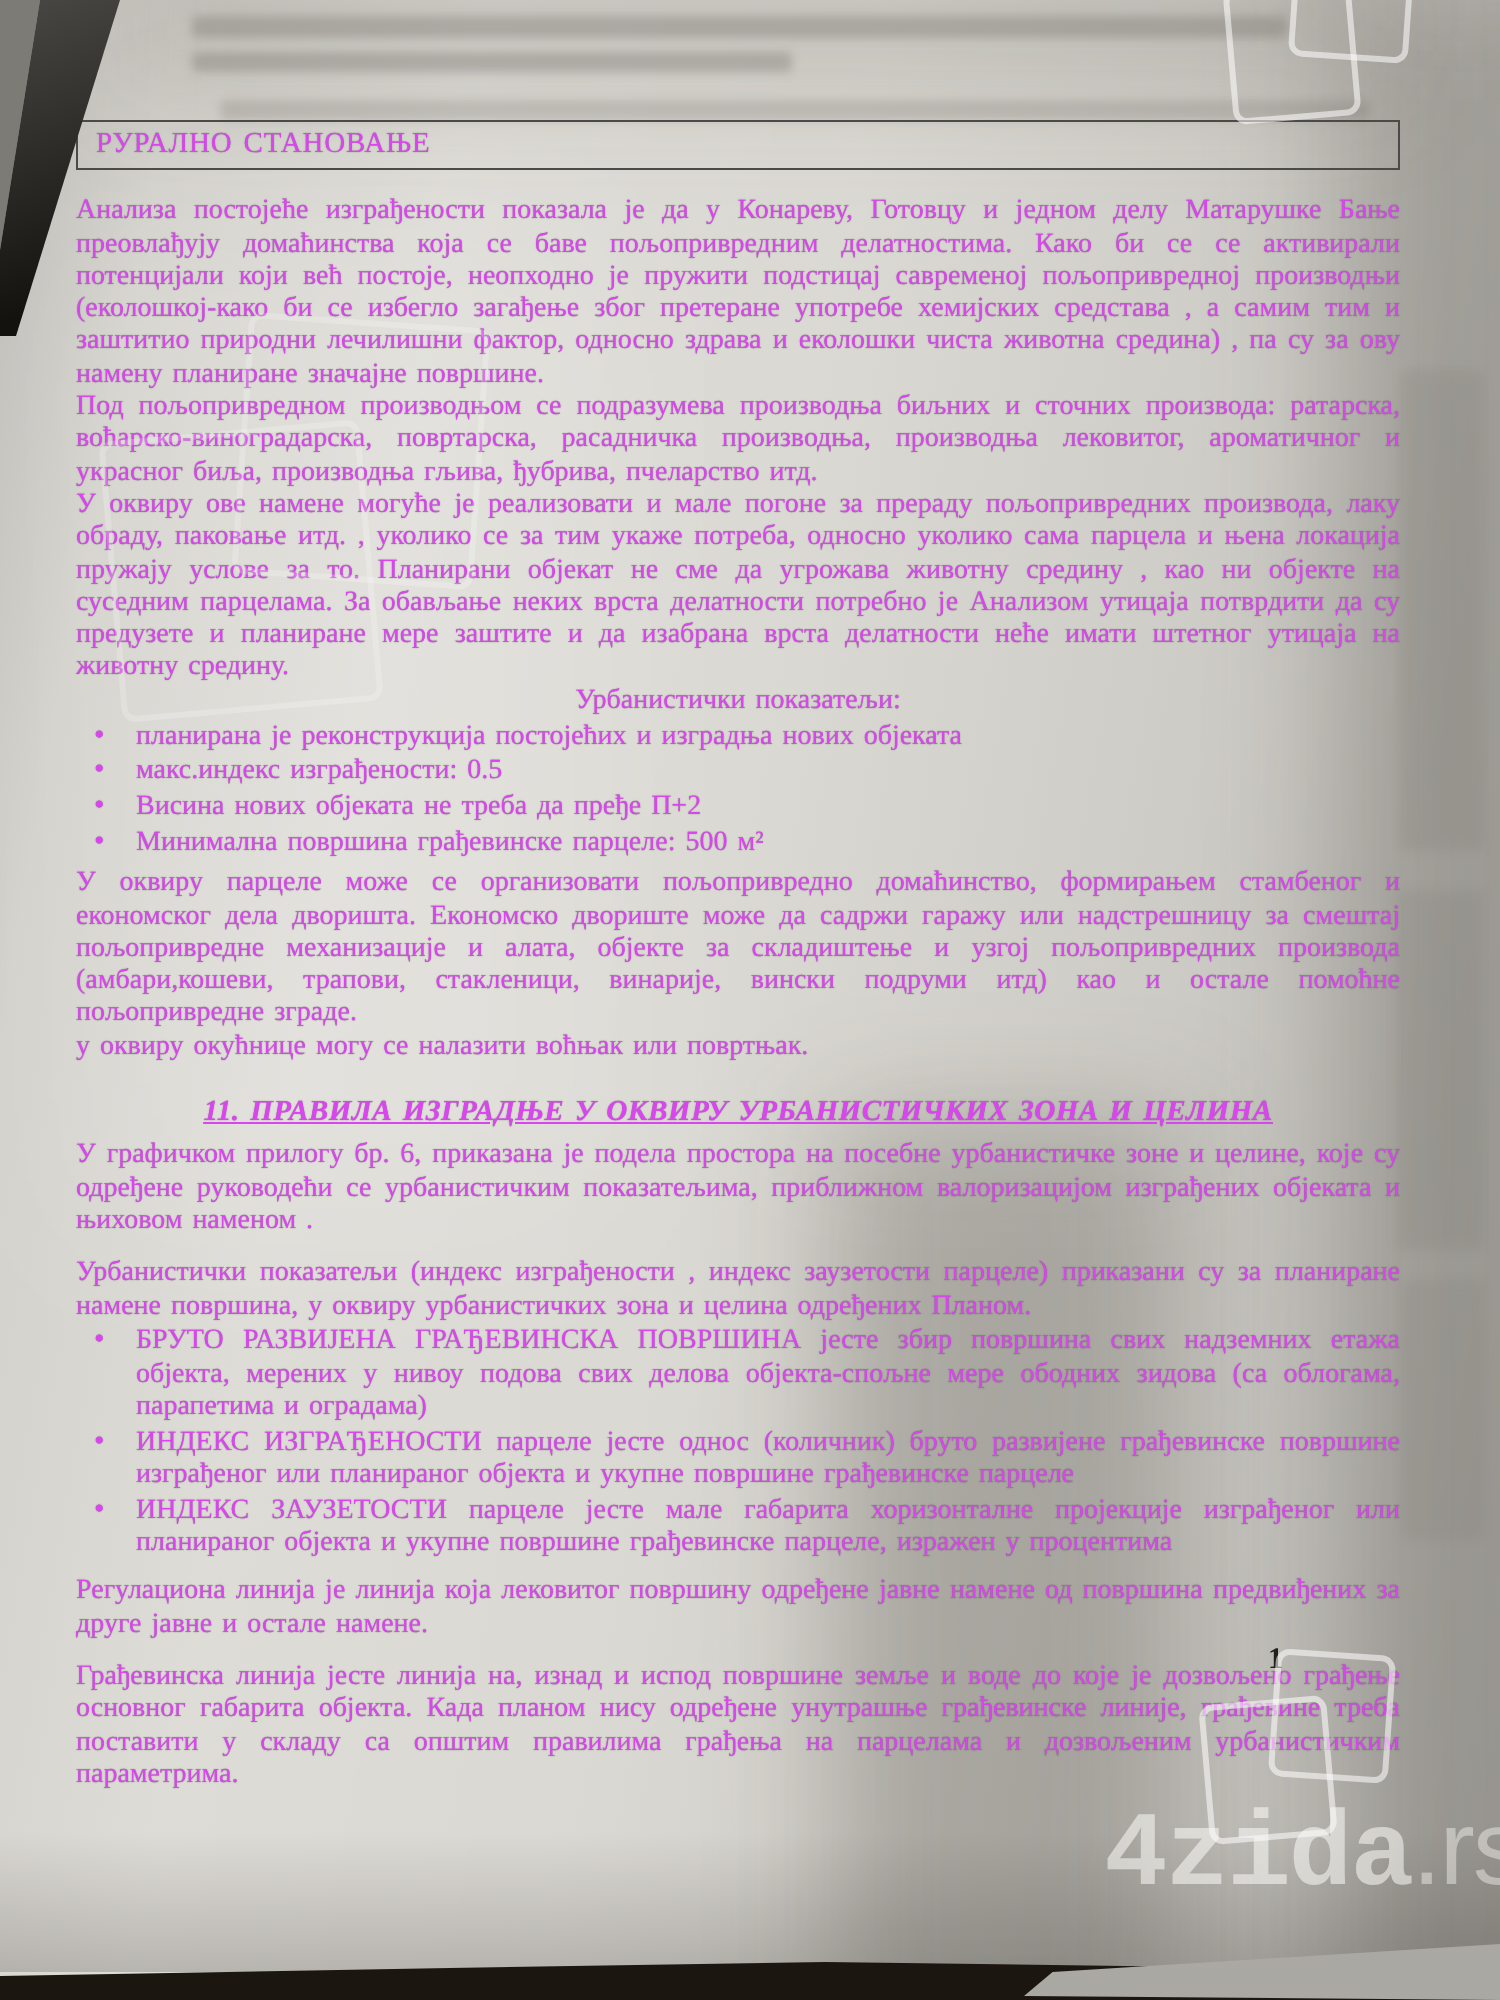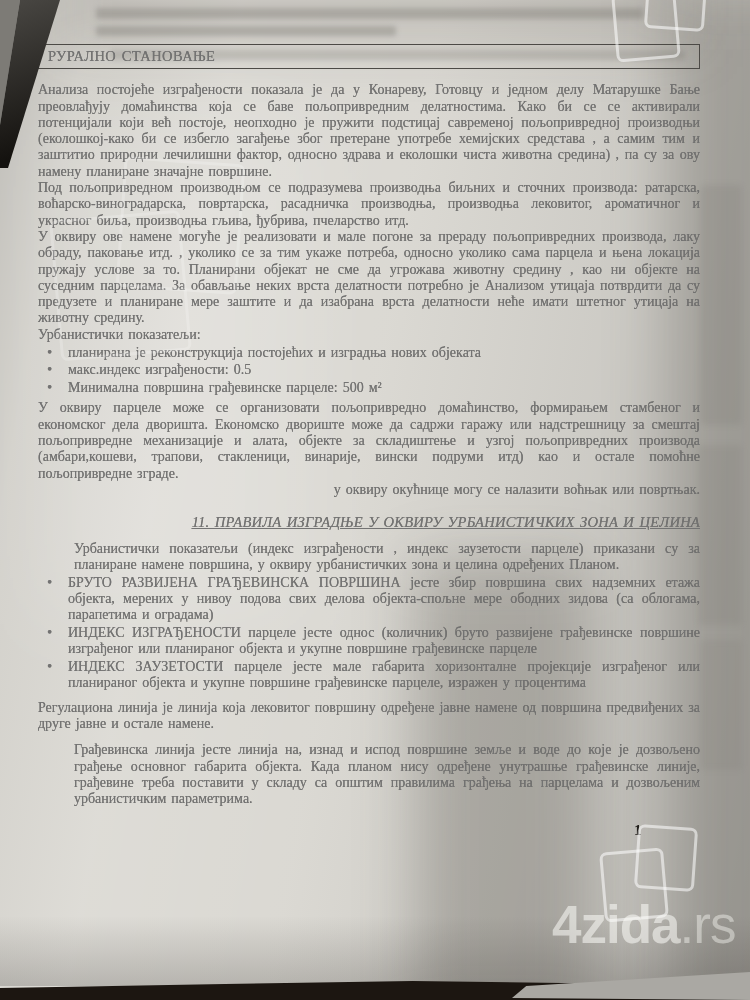--- a/index.html
+++ b/index.html
@@ -54,43 +54,43 @@
 
   
   .wm{z-index:6;position:absolute;}
   .wm-sq{position:absolute;border:3px solid rgba(255,255,255,0.55);border-radius:7px;}
   .wm-faint .wm-sq{border-color:rgba(255,255,255,0.22);}
   .wm-text{
     font-family:"Liberation Sans", sans-serif;
     color:rgba(252,252,248,0.55);
     font-size:53px;letter-spacing:-1px;line-height:1;white-space:nowrap;
   }
-  .wm-text .bold{font-weight:bold;}
+  .wm-text .bold{font-weight:bold;font-family:Liberation Mono, monospace;}
   .wm-text .thin{font-weight:normal;color:rgba(252,252,248,0.42);}
 
   
   .content{
-    position:absolute;left:38px;top:44px;width:662px;z-index:3;
-    color:#737373;font-size:14px;line-height:16.3px;
+    position:absolute;left:38px;top:60px;width:662px;z-index:3;
+    color:#d946ef;font-size:14px;line-height:16.3px;
     text-align:justify;word-spacing:1.5px;
     text-shadow:0 0 0.6px rgba(40,38,34,0.55);
   }
   .box-head{
     border:1.4px solid #4c4a46;padding:3px 9px 4px 9px;margin-bottom:13px;
     font-size:14.5px;letter-spacing:0.4px;text-align:left;
   }
   p{margin:0;}
   .blist{margin:1px 0 1px 0;}
   .blist .bi{position:relative;padding-left:30px;margin:1.5px 0;}
   .blist .bi::before{content:"\2022";position:absolute;left:9px;top:-1px;font-size:15px;}
-  .mt6{margin-top:4px;} .mt8{margin-top:8px;} .mt10{margin-top:10px;margin-left:36px;}
+  .mt6{margin-top:4px;} .mt8{margin-top:8px;} .mt10{margin-top:10px;}
   .sec-head{
     margin-top:16px;margin-bottom:6px;
-    font-weight:normal;font-style:italic;text-decoration:underline;
-    font-size:14.6px;text-align:right;letter-spacing:0.2px;
+    font-weight:bold;font-style:italic;text-decoration:underline;
+    font-size:14.6px;text-align:center;letter-spacing:0.2px;
   }
   .page-num{
     position:absolute;left:634px;top:822px;z-index:3;
     font-weight:bold;font-size:15px;color:#22201c;
   }
 </style>
 </head>
 <body>
 
 <div class="paper"></div>
@@ -109,31 +109,33 @@
 
 <div class="content">
   <div class="box-head">
     <span>РУРАЛНО СТАНОВАЊЕ</span>
   </div>
 
   <p>Анализа постојеће изграђености показала је да у Конареву, Готовцу и једном делу Матарушке Бање преовлађују домаћинства која се баве пољопривредним делатностима. Како би се се активирали потенцијали који већ постоје, неопходно је пружити подстицај савременој пољопривредној производњи (еколошкој-како би се избегло загађење због претеране употребе хемијских средстава , а самим тим и заштитио природни лечилишни фактор, односно здрава и еколошки чиста животна средина) , па су за ову намену планиране значајне површине.</p>
   <p>Под пољопривредном производњом се подразумева производња биљних и сточних производа: ратарска, воћарско-виноградарска, повртарска, расадничка производња, производња лековитог, ароматичног и украсног биља, производња гљива, ђубрива, пчеларство итд.</p>
   <p>У оквиру ове намене могуће је реализовати и мале погоне за прераду пољопривредних производа, лаку обраду, паковање итд. , уколико се за тим укаже потреба, односно уколико сама парцела и њена локација пружају услове за то. Планирани објекат не сме да угрожава животну средину , као ни објекте на суседним парцелама. За обављање неких врста делатности потребно је Анализом утицаја потврдити да су предузете и планиране мере заштите и да изабрана врста делатности неће имати штетног утицаја на животну средину.</p>
 
-  <p style="text-align:left;">Урбанистички показатељи:</p>
+  <p style="text-align:center;">Урбанистички показатељи:</p>
   <div class="blist">
     <div class="bi">планирана је реконструкција постојећих и изградња нових  објеката</div>
     <div class="bi">макс.индекс изграђености: 0.5</div>
+    <div class="bi">Висина нових објеката не треба да пређе П+2</div>
     <div class="bi">Минимална површина грађевинске парцеле: 500 м²</div>
   </div>
 
   <p class="mt6">У оквиру  парцеле може се организовати пољопривредно домаћинство, формирањем стамбеног и економског дела дворишта. Економско двориште може да садржи гаражу или надстрешницу за смештај пољопривредне механизације и алата, објекте за складиштење и узгој пољопривредних производа (амбари,кошеви, трапови, стакленици, винарије, вински подруми итд) као и остале помоћне пољопривредне зграде.</p>
-  <p style="text-align:right;">у оквиру окућнице могу се налазити воћњак или повртњак.</p>
+  <p style="text-align:left;">у оквиру окућнице могу се налазити воћњак или повртњак.</p>
 
   <div class="sec-head">11. ПРАВИЛА ИЗГРАДЊЕ  У ОКВИРУ УРБАНИСТИЧКИХ ЗОНА И ЦЕЛИНА</div>
+  <p>У графичком прилогу бр. 6, приказана је подела простора на посебне урбанистичке зоне и целине, које су одређене руководећи се урбанистичким показатељима, приближном валоризацијом изграђених објеката и њиховом наменом .</p>
   <p class="mt10">Урбанистички показатељи (индекс изграђености , индекс заузетости парцеле)  приказани су  за планиране намене површина, у оквиру урбанистичких зона и целина одређених Планом.</p>
 
   <div class="blist">
     <div class="bi">БРУТО РАЗВИЈЕНА ГРАЂЕВИНСКА ПОВРШИНА јесте збир површина свих надземних етажа објекта, мерених у нивоу подова свих делова објекта-спољне мере ободних зидова (са облогама, парапетима и оградама)</div>
     <div class="bi">ИНДЕКС ИЗГРАЂЕНОСТИ парцеле јесте однос (количник) бруто развијене грађевинске површине изграђеног или планираног објекта и укупне површине грађевинске парцеле</div>
     <div class="bi">ИНДЕКС ЗАУЗЕТОСТИ парцеле јесте мале габарита хоризонталне пројекције изграђеног или планираног објекта и укупне површине грађевинске парцеле, изражен у процентима</div>
   </div>
 
   <p class="mt8">Регулациона линија је линија која лековитог површину одређене јавне намене од површина предвиђених за друге јавне и остале намене.</p>
   <p class="mt10">Грађевинска линија јесте линија на, изнад и испод површине земље и воде до које је дозвољено грађење основног габарита објекта. Када планом нису одређене унутрашње грађевинске линије, грађевине треба поставити у складу са општим правилима грађења на парцелама и дозвољеним урбанистичким параметрима.</p>

